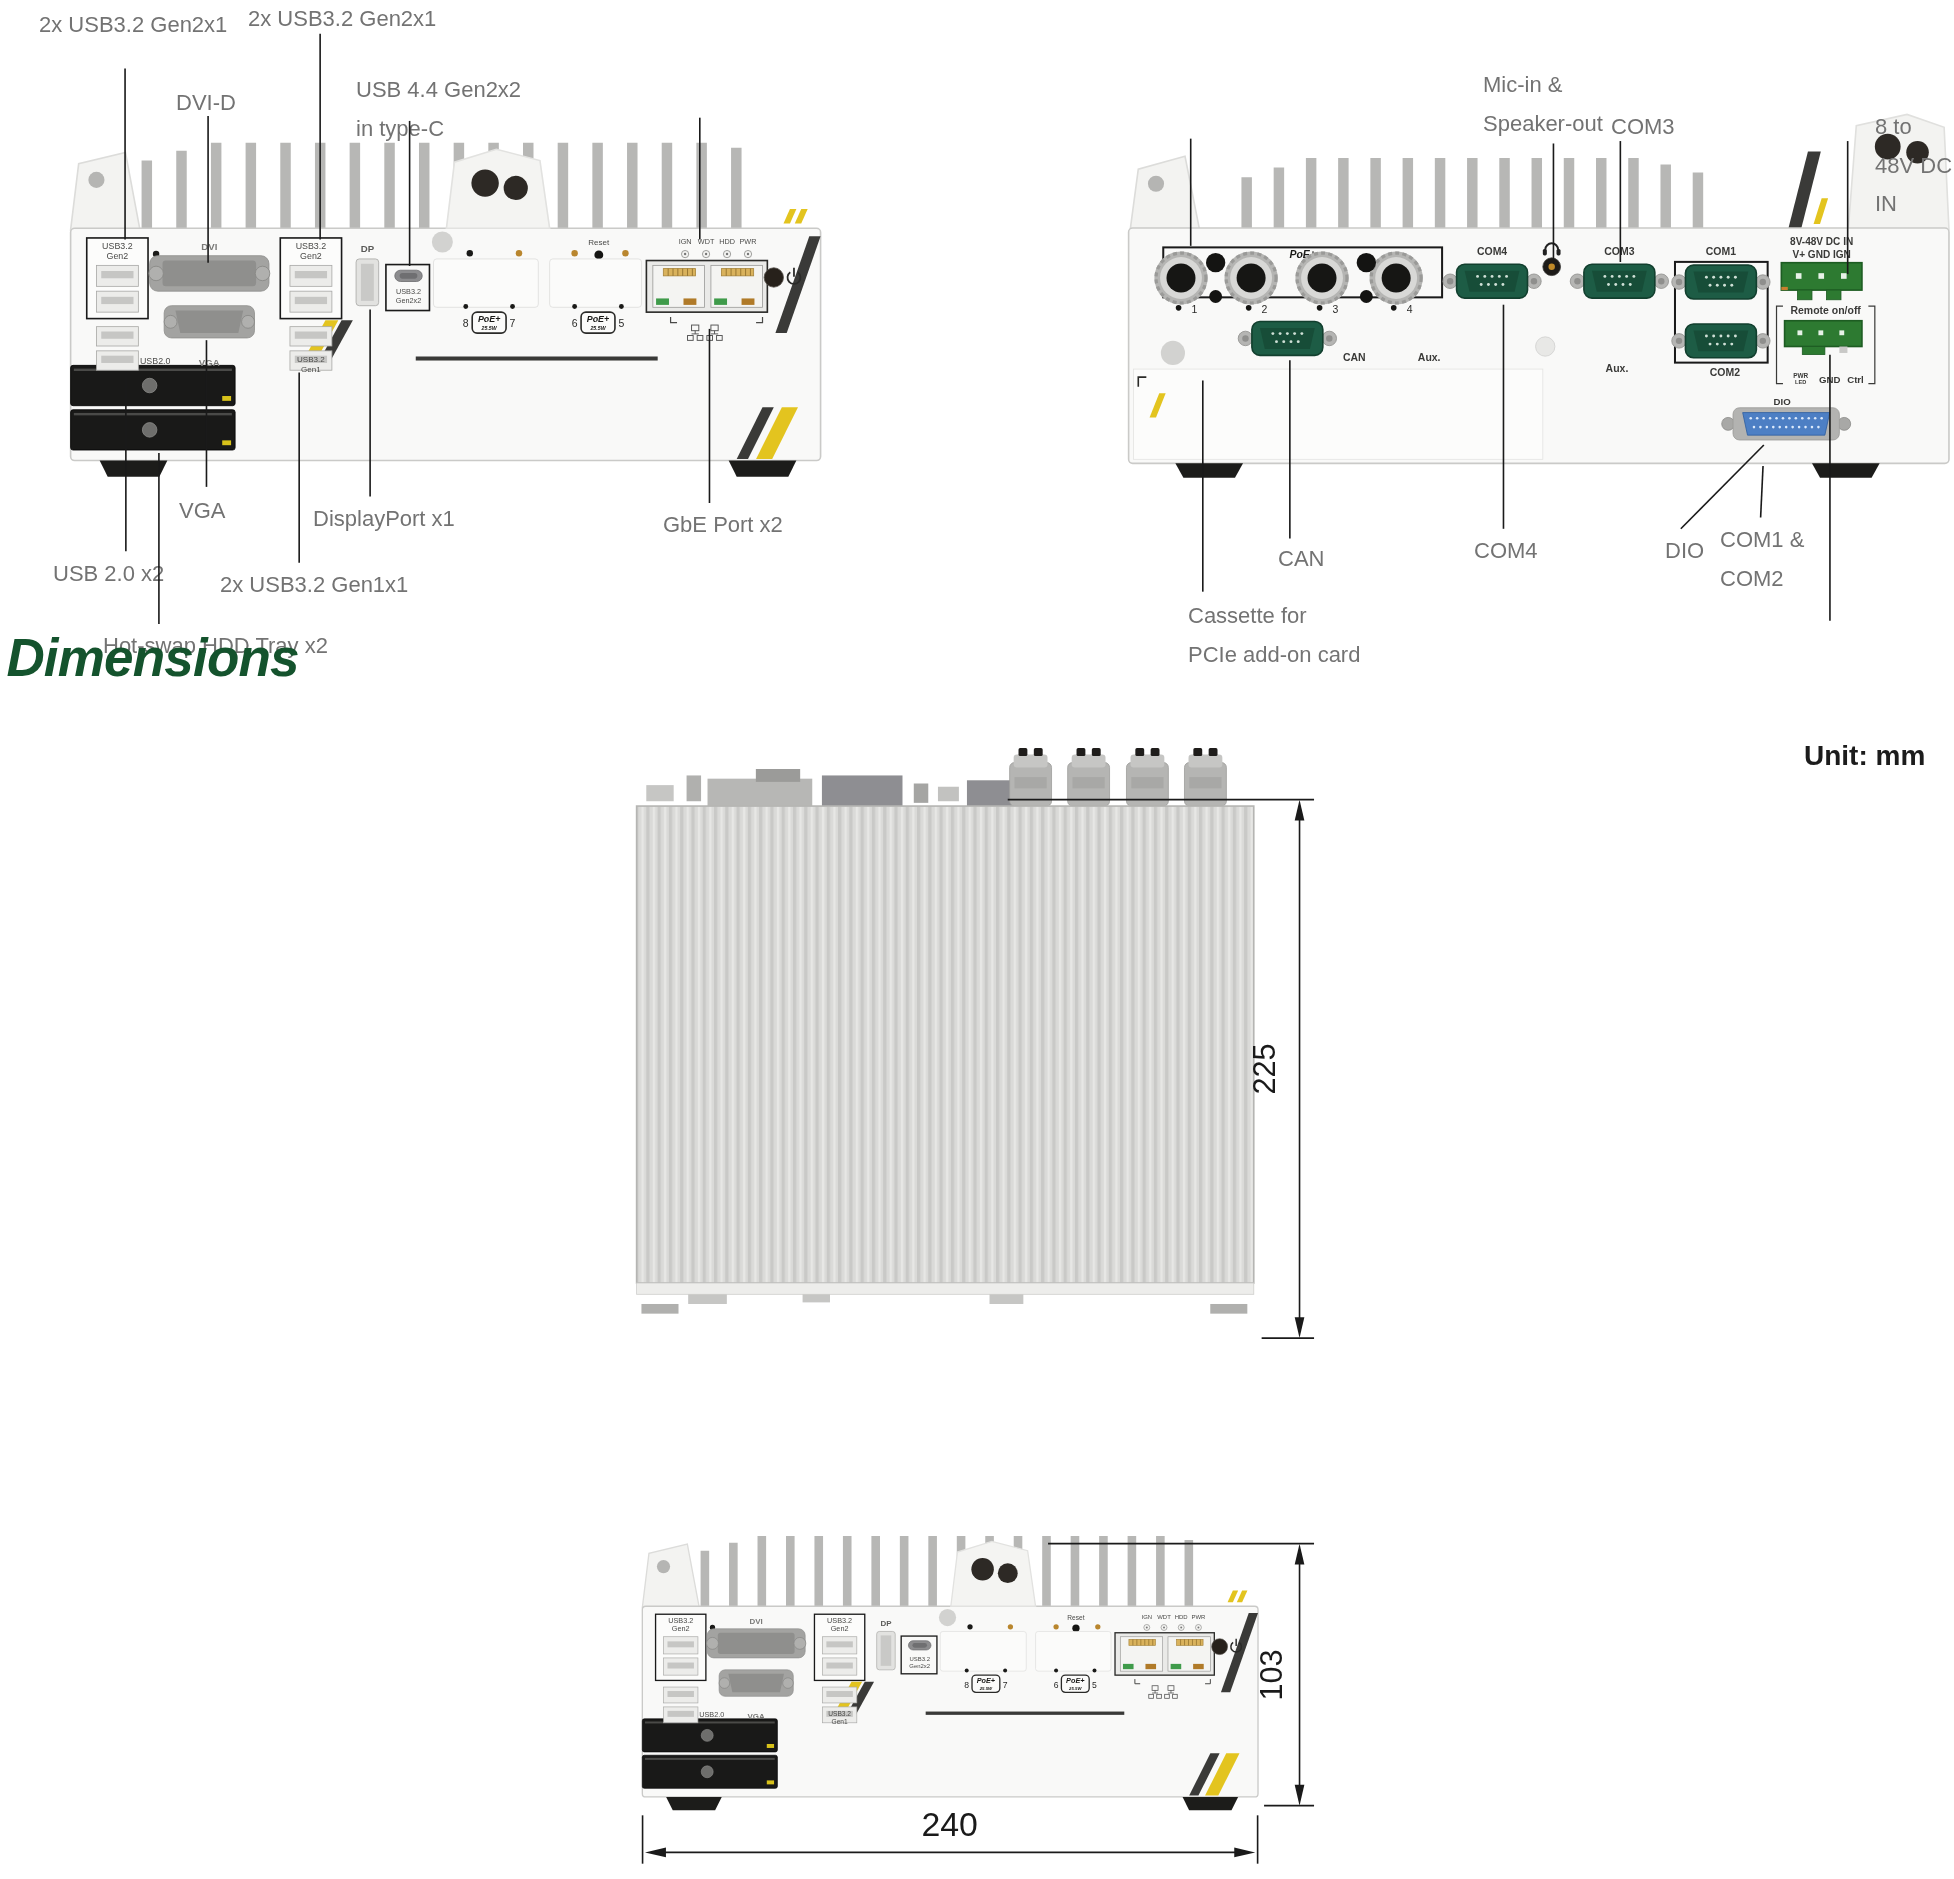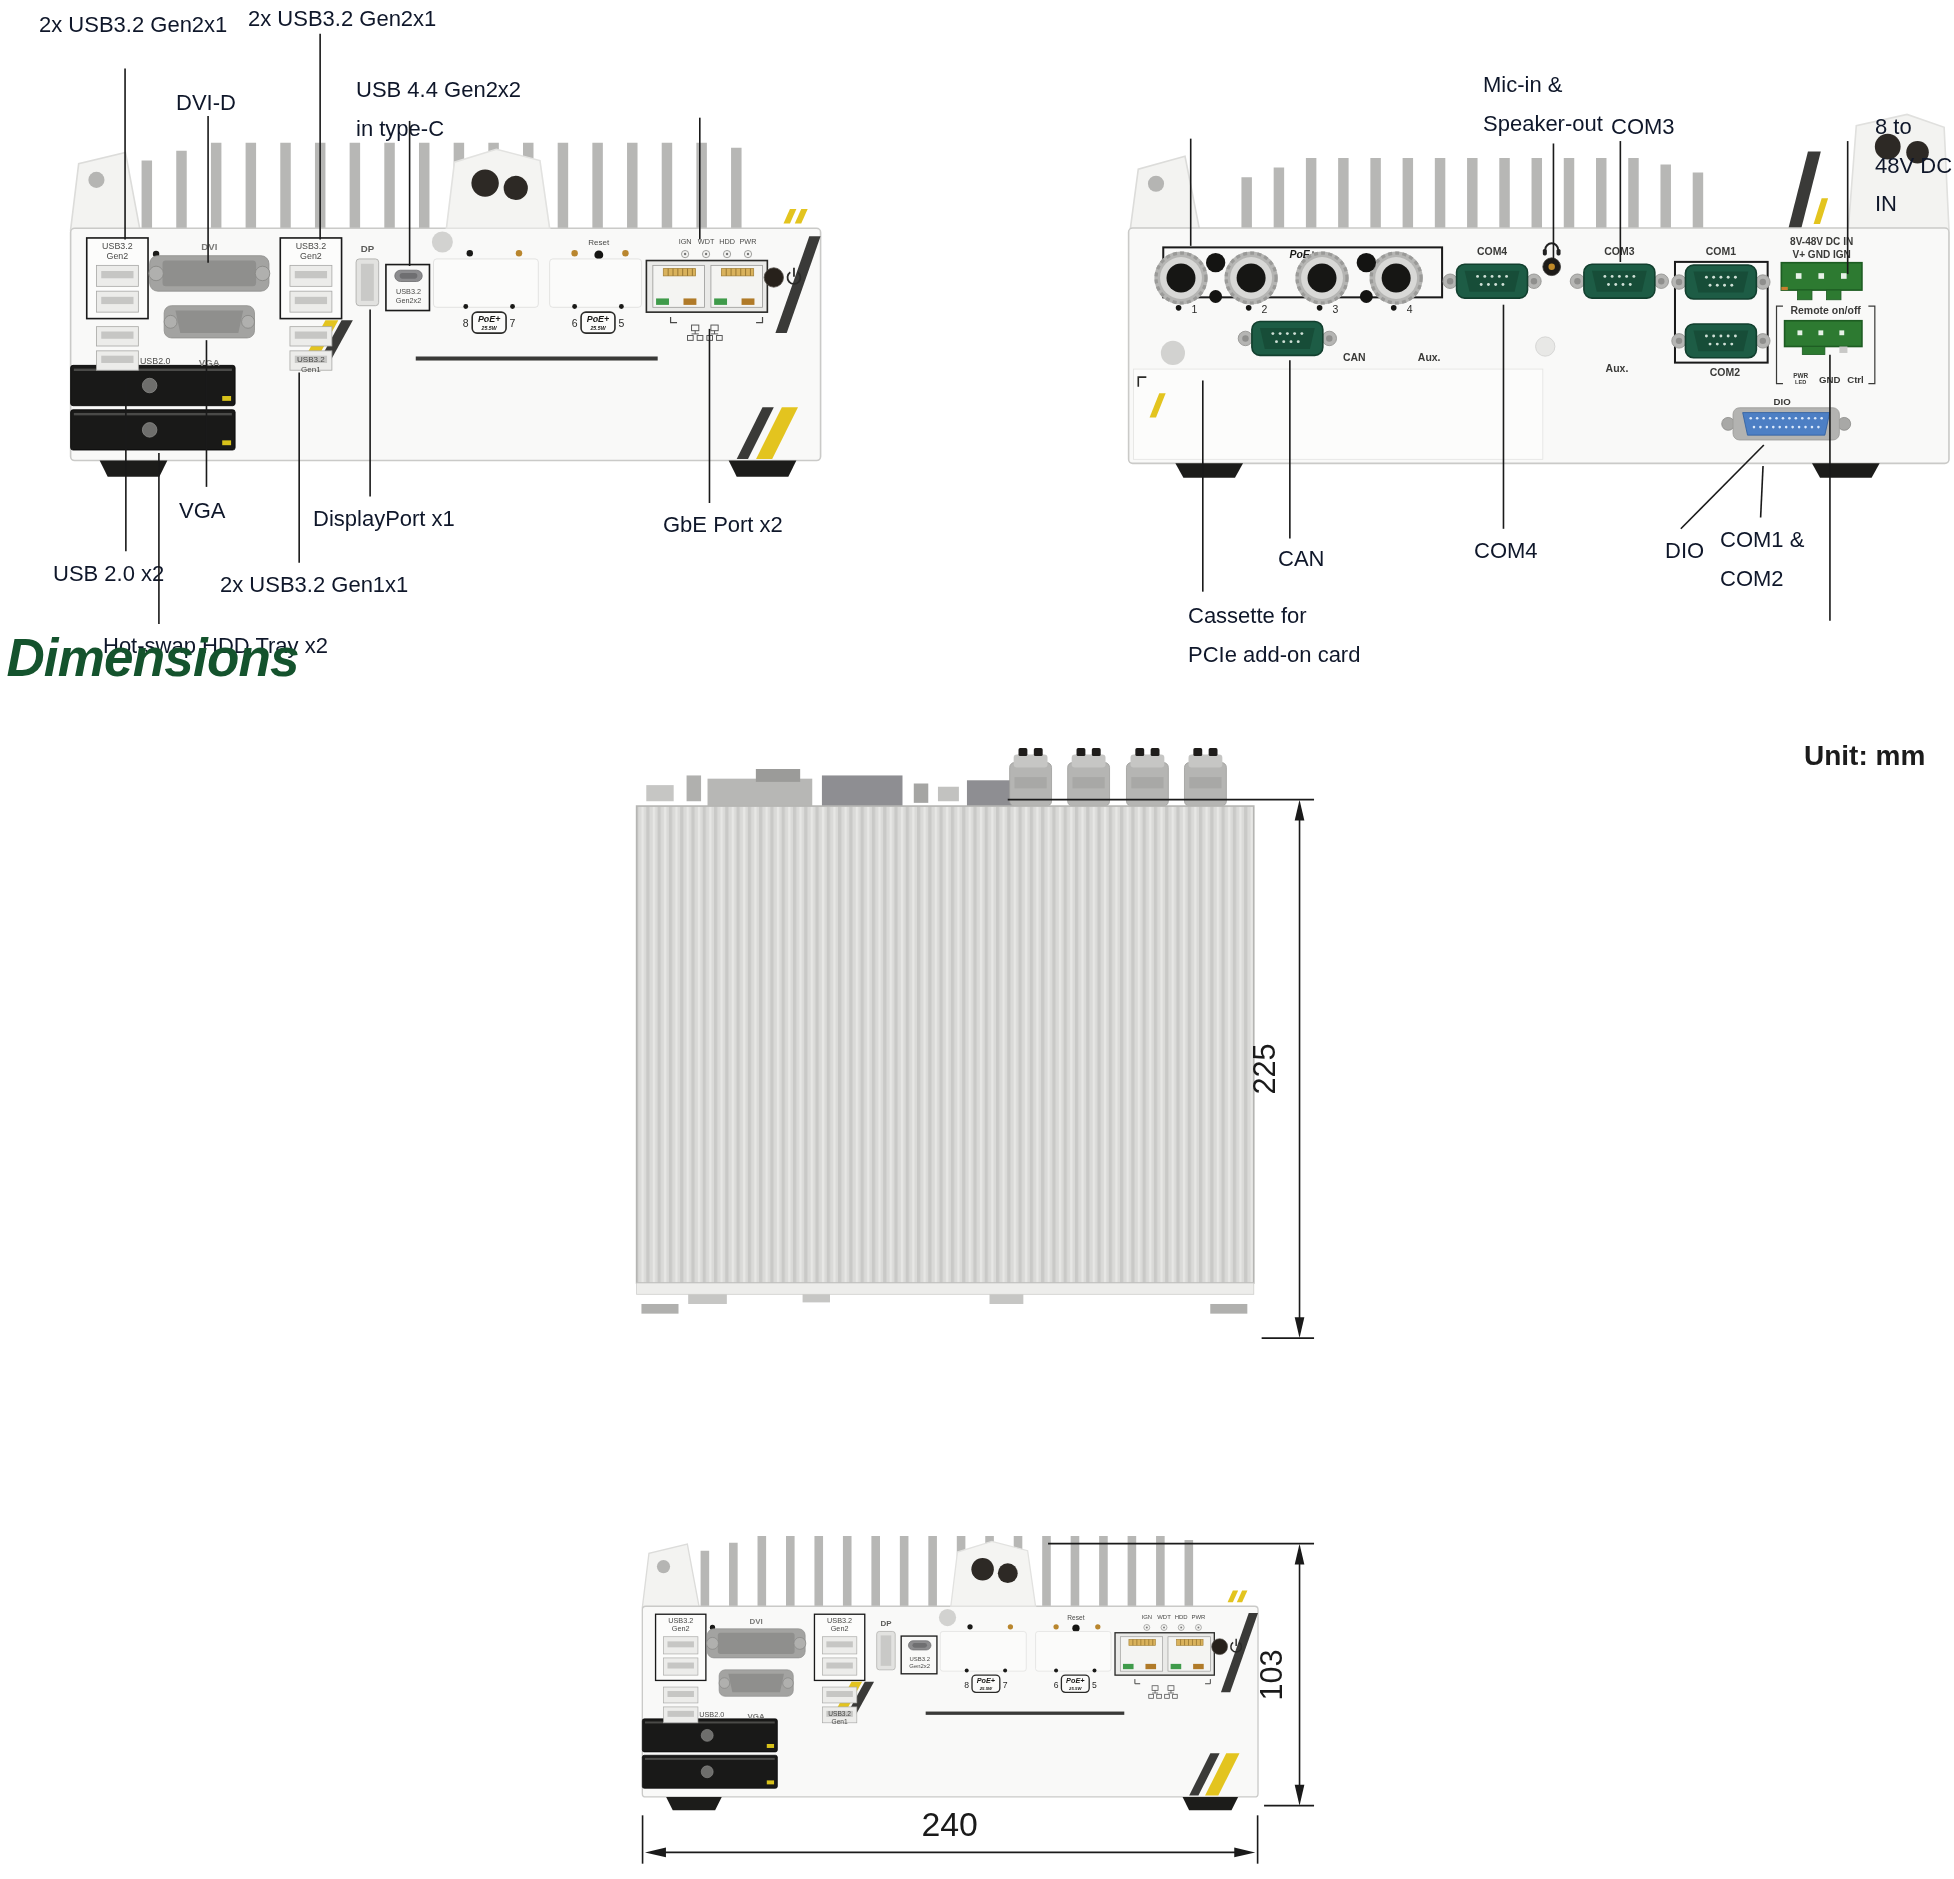--- a/index.html
+++ b/index.html
@@ -1,18 +1,18 @@
 <!DOCTYPE html>
 <html style="font-size:13px"><head>
 <meta charset="utf-8">
 <style>
   html,body{margin:0;padding:0;background:#fff;}
   .canvas{position:relative;width:1955px;height:1879px;background:#fff;overflow:hidden;
           font-family:"Liberation Sans",sans-serif;color:#161616;}
-  .callout{position:absolute;font-size:22px;line-height:1.75;white-space:pre-line;color:#0f172a;}
+  .callout{position:absolute;font-size:22px;line-height:1.75;white-space:pre-line;color:#737373;}
   .heading{position:absolute;left:6.4px;top:627px;font-size:53px;font-weight:700;font-style:italic;
            letter-spacing:-0.8px;color:#14532d;}
   .unit{position:absolute;left:1804px;top:740px;font-size:28px;font-weight:700;color:#1c1c1c;}
   svg{position:absolute;}
   svg text{font-family:"Liberation Sans",sans-serif;}
   .overlay{left:0;top:0;pointer-events:none;}
 </style>
 </head>
 <body>
 

